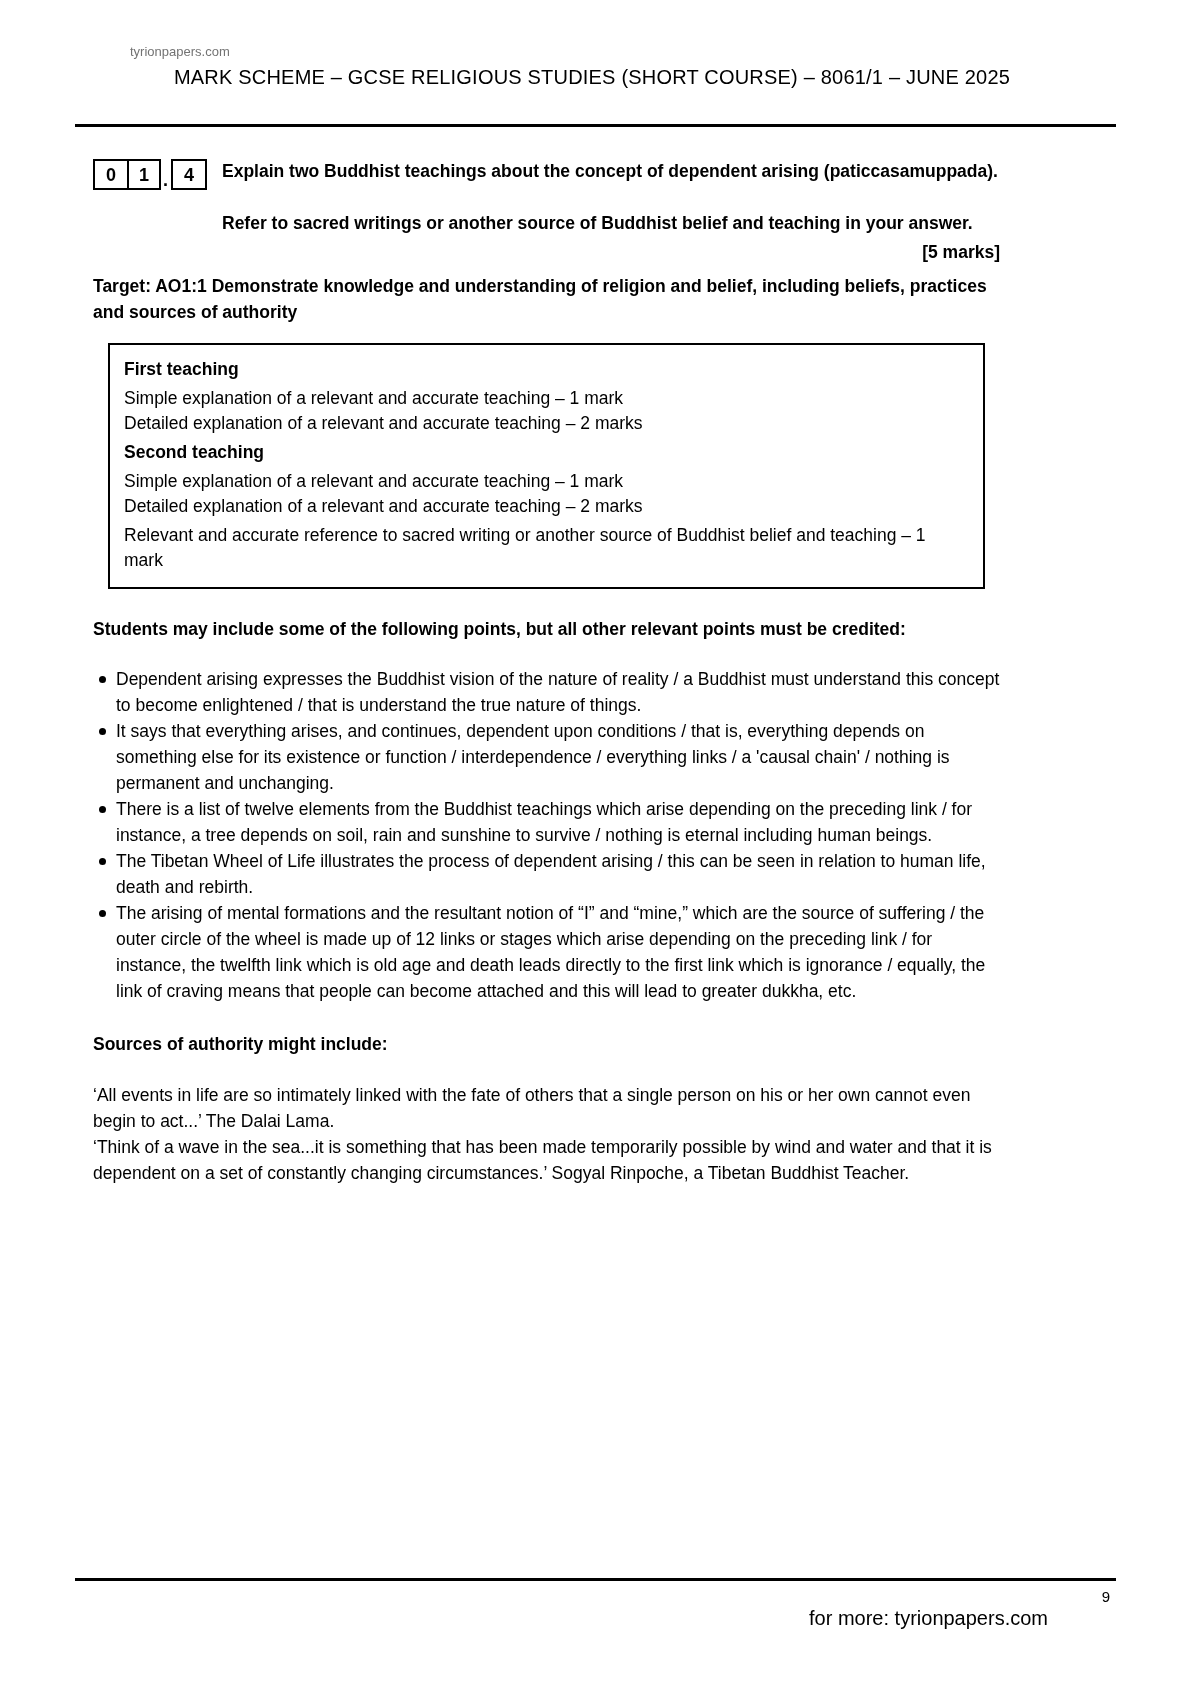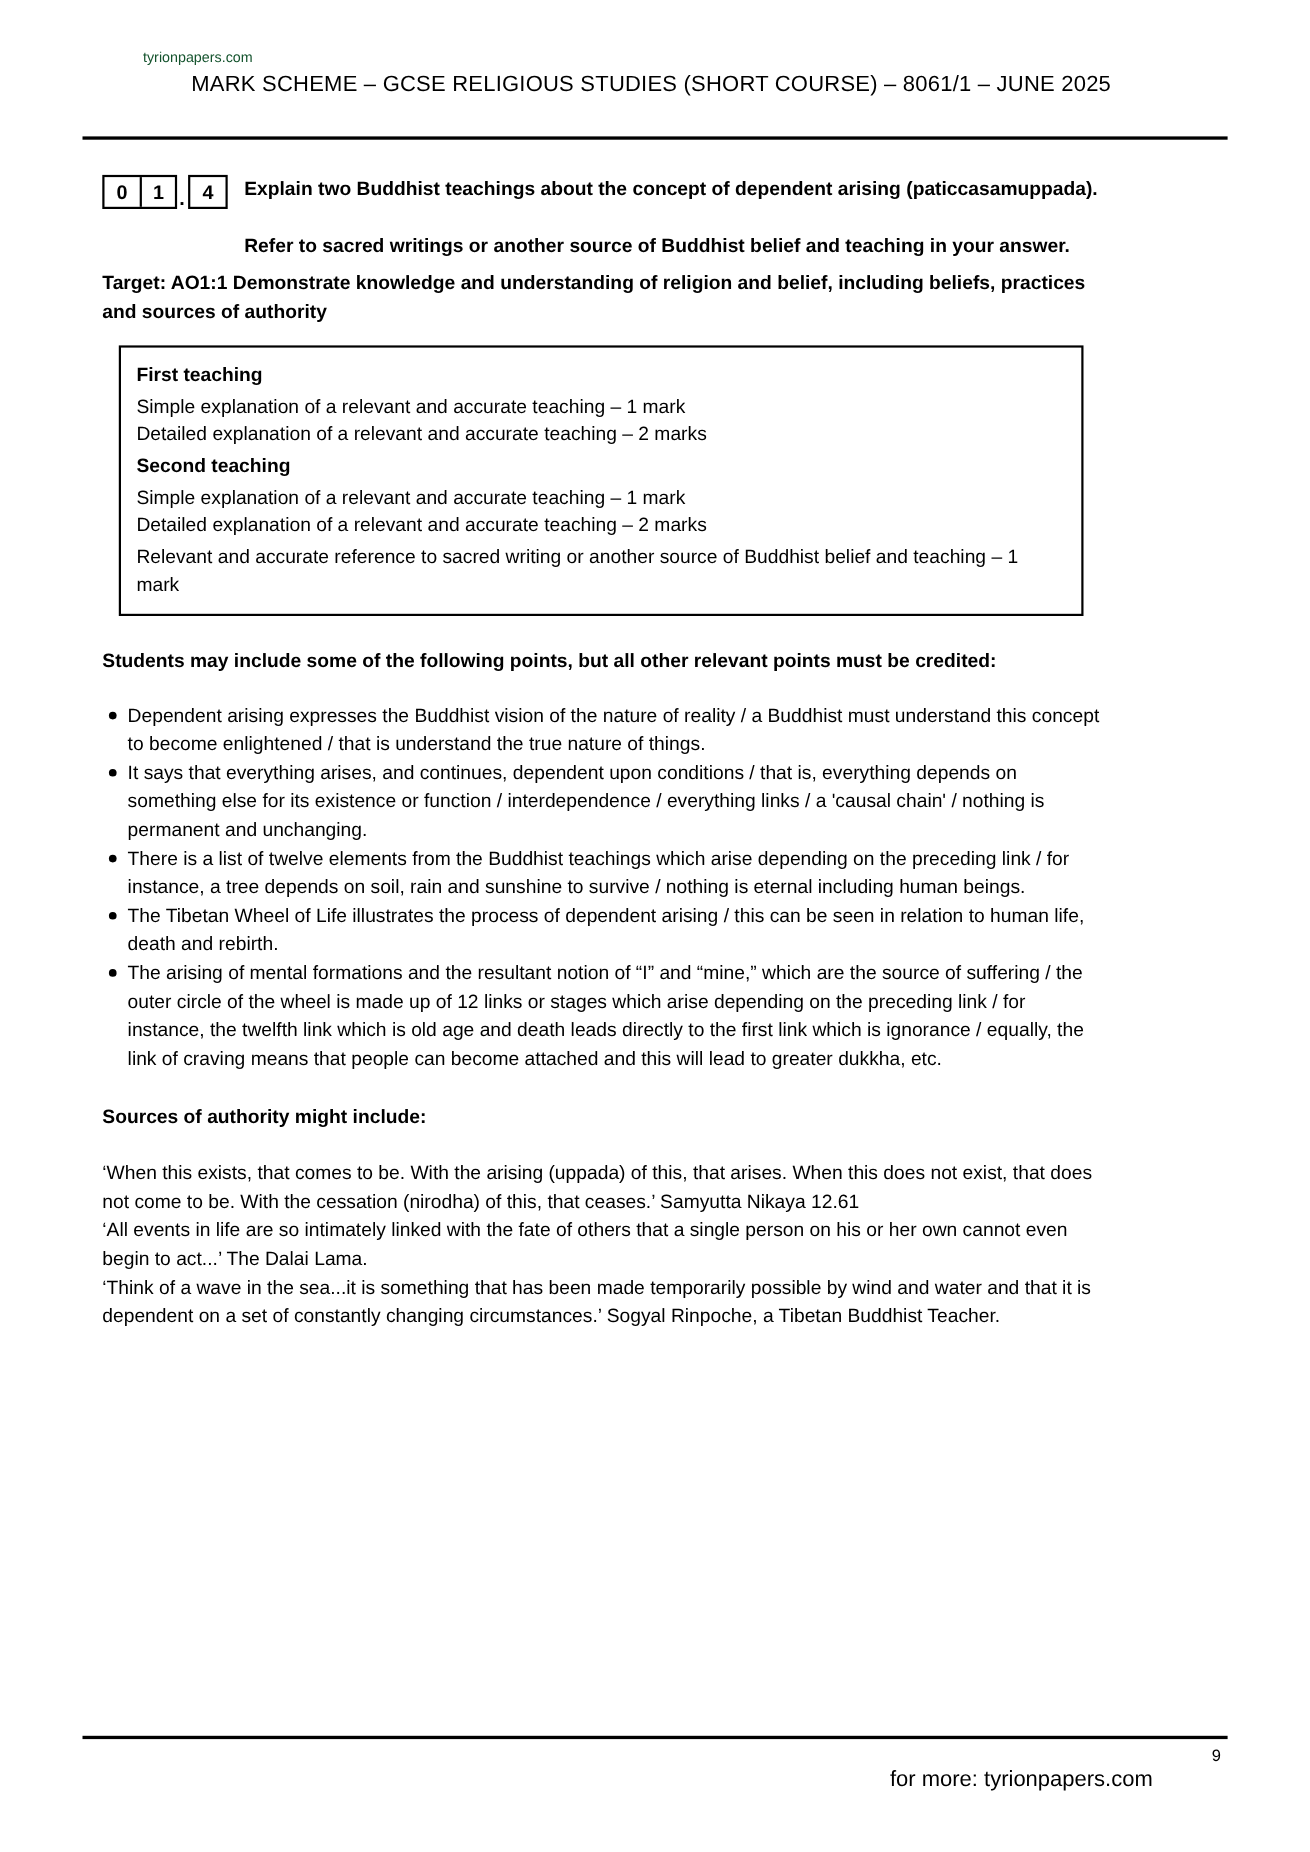--- a/index.html
+++ b/index.html
@@ -9,21 +9,21 @@
     font-family: "Liberation Sans", "DejaVu Sans", sans-serif;
     color: #000;
     position: relative;
     overflow: hidden;
   }
   .page { position: absolute; inset: 0; background: #fff; }
 
   
   .site-note {
     position: absolute; left: 130px; top: 44px;
-    font-size: 13px; color: #14532d;
+    font-size: 13px; color: #737373;
   }
   .doc-title {
     position: absolute; left: 68px; right: 75px; top: 66px;
     text-align: center; font-size: 20px; letter-spacing: 0.2px;
     white-space: nowrap;
   }
   .rule { position: absolute; left: 75px; width: 1041px; height: 3px; background: #000; }
   .rule-top { top: 124px; }
   .rule-bottom { top: 1578px; }
 
@@ -93,20 +93,21 @@
           <span class="q-cell">1</span>
         </span>
         <span class="q-dot">.</span>
         <span class="q-box">
           <span class="q-cell">4</span>
         </span>
       </div>
       <div class="q-text">
         <p class="q-para">Explain two Buddhist teachings about the concept of dependent arising (paticcasamuppada).</p>
         <p class="q-para q-para2">Refer to sacred writings or another source of Buddhist belief and teaching in your answer.</p>
+        <p class="q-marks">[5 marks]</p>
       </div>
     </div>
 
     <p class="target">Target: AO1:1 Demonstrate knowledge and understanding of religion and belief, including beliefs, practices and sources of authority</p>
 
     <div class="mark-box">
       <p class="mb-heading">First teaching</p>
       <p class="mb-gap">Simple explanation of a relevant and accurate teaching – 1 mark</p>
       <p>Detailed explanation of a relevant and accurate teaching – 2 marks</p>
       <p class="mb-heading mb-gap">Second teaching</p>
@@ -121,21 +122,20 @@
       <li>Dependent arising expresses the Buddhist vision of the nature of reality / a Buddhist must understand this concept to become enlightened / that is understand the true nature of things.</li>
       <li>It says that everything arises, and continues, dependent upon conditions / that is, everything depends on something else for its existence or function / interdependence / everything links / a 'causal chain' / nothing is permanent and unchanging.</li>
       <li>There is a list of twelve elements from the Buddhist teachings which arise depending on the preceding link / for instance, a tree depends on soil, rain and sunshine to survive / nothing is eternal including human beings.</li>
       <li>The Tibetan Wheel of Life illustrates the process of dependent arising / this can be seen in relation to human life, death and rebirth.</li>
       <li>The arising of mental formations and the resultant notion of “I” and “mine,” which are the source of suffering / the outer circle of the wheel is made up of 12 links or stages which arise depending on the preceding link / for instance, the twelfth link which is old age and death leads directly to the first link which is ignorance / equally, the link of craving means that people can become attached and this will lead to greater dukkha, etc.</li>
     </ul>
 
     <p class="sources-heading">Sources of authority might include:</p>
 
     <div class="sources">
-      <p>‘When this exists, that comes to be. With the arising (uppada) of this, that arises. When this does not exist, that does not come to be. With the cessation (nirodha) of this, that ceases.’ Samyutta Nikaya 12.61</p>
       <p>‘All events in life are so intimately linked with the fate of others that a single person on his or her own cannot even begin to act...’ The Dalai Lama.</p>
       <p>‘Think of a wave in the sea...it is something that has been made temporarily possible by wind and water and that it is dependent on a set of constantly changing circumstances.’ Sogyal Rinpoche, a Tibetan Buddhist Teacher.</p>
     </div>
 
   </div>
 
   <div class="rule rule-bottom"></div>
   <div class="page-number">9</div>
   <div class="for-more">for more: tyrionpapers.com</div>
 

